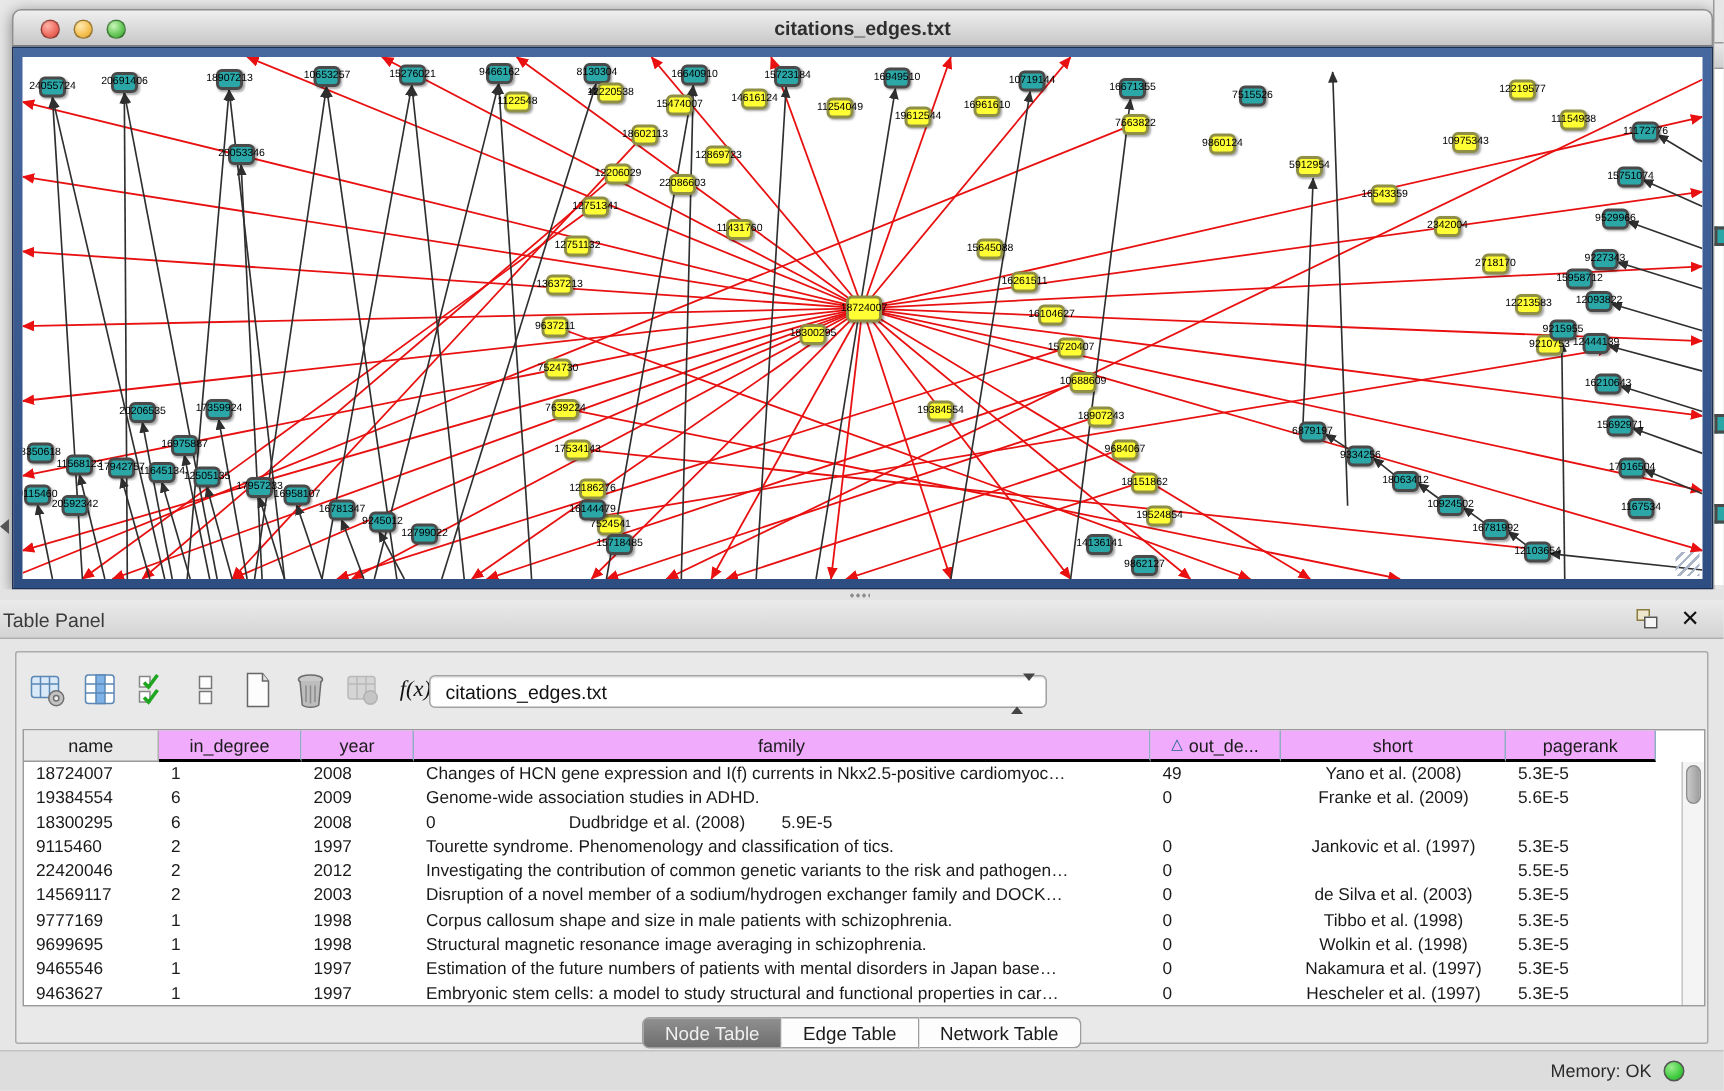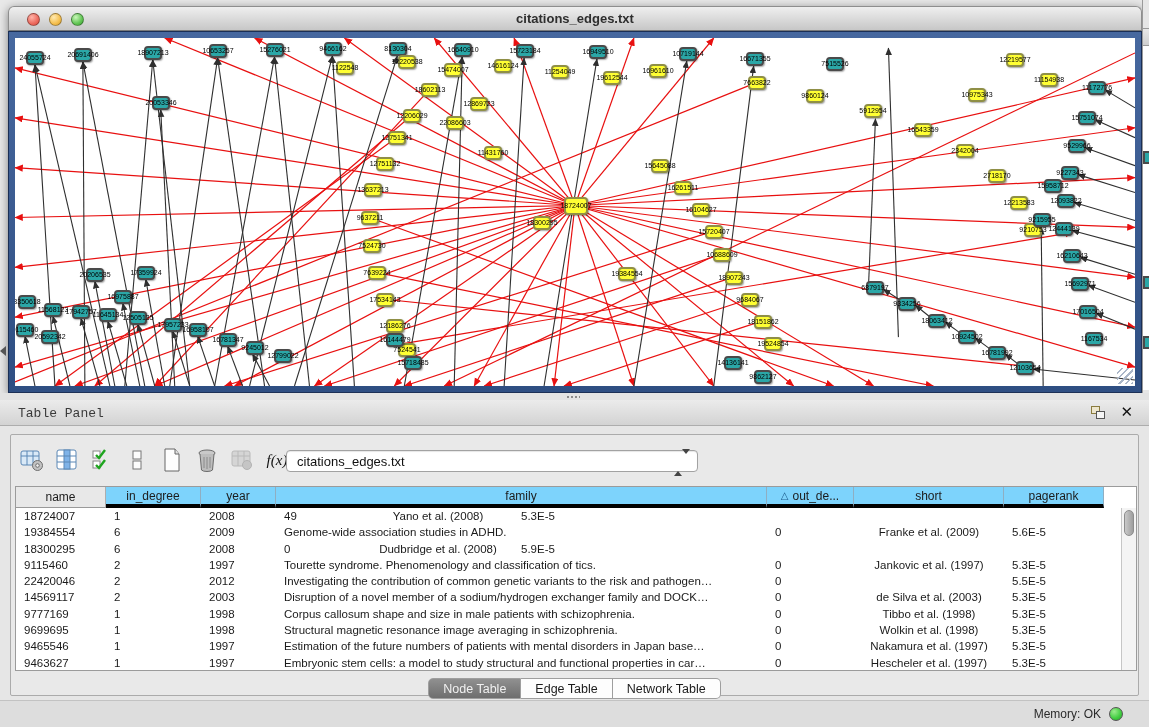--- a/index.html
+++ b/index.html
@@ -46,21 +46,21 @@
     border-top:5px solid transparent; border-bottom:5px solid transparent; border-right:6px solid #555; }
 
   
   #splitter { position:absolute; left:0; top:393px; width:1149px; height:7px; background:#E3E3E3; }
   #splitter .grip { position:absolute; left:566px; top:2px; width:14px; height:4px;
     background:radial-gradient(circle,#8A8A8A 1px,transparent 1.4px) 0 0/4px 4px; }
 
   
   #panel-header { position:absolute; left:0; top:400px; width:1149px; height:26px;
     background:linear-gradient(#EBEBEB,#D3D3D3); border-bottom:1px solid #ADADAD; }
-  #panel-header .ptitle { position:absolute; left:18px; top:6px; font-size:13px; color:#3A3A3A;font-family:Liberation Mono, monospace; }
+  #panel-header .ptitle { position:absolute; left:2px; top:6px; font-size:13px; color:#3A3A3A; }
   #float-icon { position:absolute; right:44px; top:6px; width:14px; height:13px; }
   #float-icon .b { position:absolute; left:0; top:0; width:9px; height:8px; border:1.5px solid #8A7B3E; background:#EDE6CD; }
   #float-icon .f { position:absolute; right:0; bottom:0; width:9px; height:8px; border:1.5px solid #555; background:#F5F5F5; }
   #close-icon { position:absolute; right:16px; top:3px; font-size:15px; font-weight:bold; color:#111; }
 
   #panel-body { position:absolute; left:0; top:426px; width:1149px; height:274px; background:#E6E6E6; }
   #content-box { position:absolute; left:10px; top:8px; width:1129px; height:262px;
     background:#E9E9E9; border:1px solid #ABABAB; border-radius:2px; }
 
   
@@ -73,21 +73,21 @@
   #table-select .stepper { position:absolute; right:7px; top:3px; }
   #table-select .stepper .up { width:0; height:0; border-left:4px solid transparent; border-right:4px solid transparent;
     border-bottom:5px solid #444; margin-bottom:3px; }
   #table-select .stepper .dn { width:0; height:0; border-left:4px solid transparent; border-right:4px solid transparent;
     border-top:5px solid #444; }
 
   
   #table-wrap { position:absolute; left:4px; top:51px; width:1122px; height:185px;
     background:#FFF; border:1px solid #9B9B9B; }
   #hdr-row { position:absolute; left:0; top:0; height:21px; display:flex; }
-  .th { height:21px; background:#7dd3fc; border-right:1px solid #8FAEC2; border-bottom:4px solid #000000;
+  .th { height:21px; background:#f0abfc; border-right:1px solid #8FAEC2; border-bottom:2px solid #000000;
     font-size:12px; color:#1C1C1C; display:flex; align-items:center; justify-content:center; gap:4px; overflow:hidden; }
   .th.gray { background:#E8E8E8; border-right:1px solid #ADADAD; border-bottom:1px solid #9A9A9A; }
   .th .sort { font-size:10px; color:#1F5F8F; }
   #rows { position:absolute; left:0; top:21px; }
   .tr { display:flex; height:16.3px; }
   .td { font-size:11.5px; color:#1A1A1A; line-height:16.3px; white-space:nowrap; overflow:hidden;
     padding-left:8px; }
   .td.center { text-align:center; padding-left:0; }
   #vscroll { position:absolute; right:0; top:21px; bottom:0; width:15px; background:#F4F4F4;
     border-left:1px solid #C6C6C6; }
@@ -536,20 +536,21 @@
           </div>
           <div class="th" style="width: 100px;">
             <span>pagerank</span>
           </div>
         </div>
       <div id="rows">
           <div class="tr">
             <div class="td" style="width: 90px;">18724007</div>
             <div class="td" style="width: 95px;">1</div>
             <div class="td" style="width: 75px;">2008</div>
+            <div class="td" style="width: 491px;">Changes of HCN gene expression and I(f) currents in Nkx2.5-positive cardiomyoc…</div>
             <div class="td" style="width: 87px;">49</div>
             <div class="td center" style="width: 150px;">Yano et al. (2008)</div>
             <div class="td" style="width: 100px;">5.3E-5</div>
           </div>
           <div class="tr">
             <div class="td" style="width: 90px;">19384554</div>
             <div class="td" style="width: 95px;">6</div>
             <div class="td" style="width: 75px;">2009</div>
             <div class="td" style="width: 491px;">Genome-wide association studies in ADHD.</div>
             <div class="td" style="width: 87px;">0</div>

